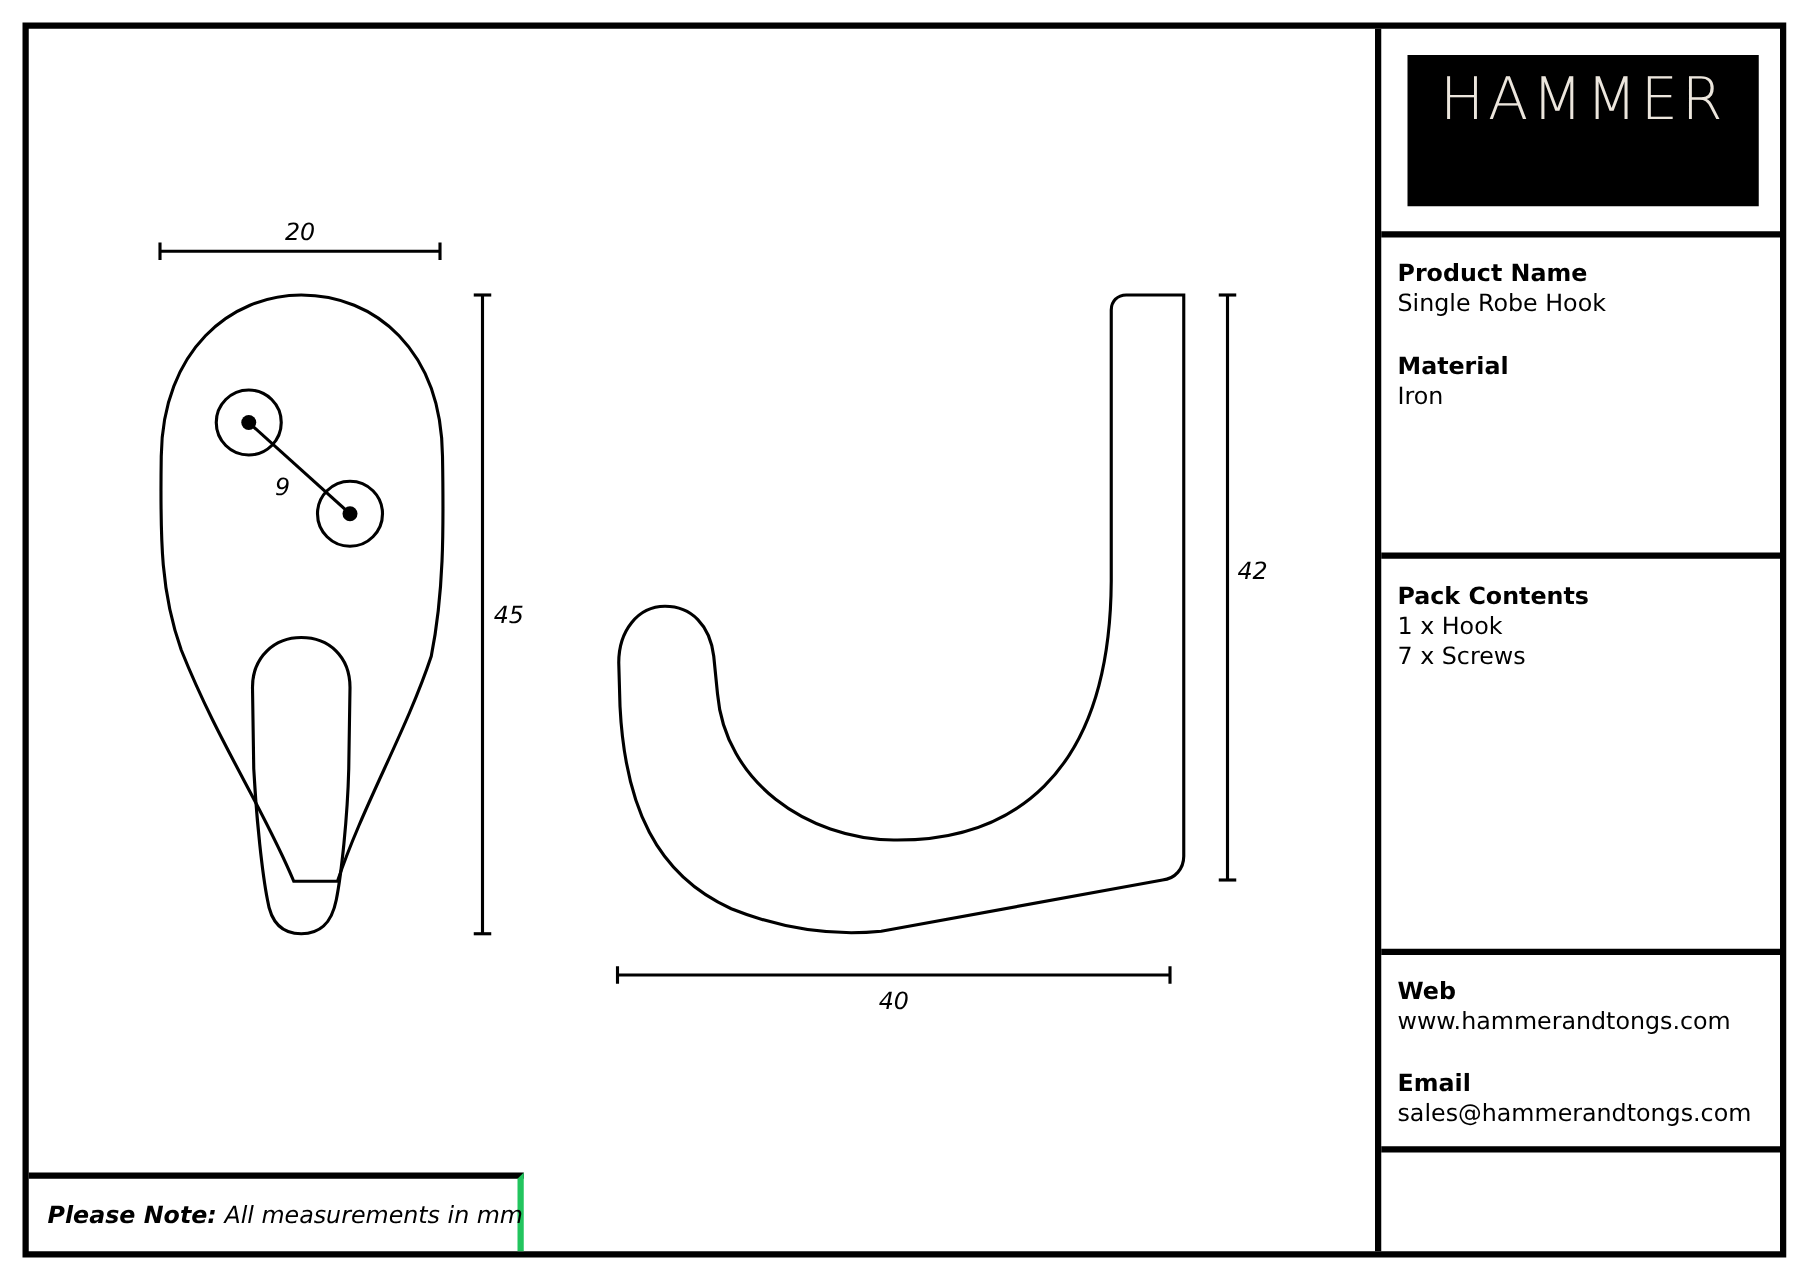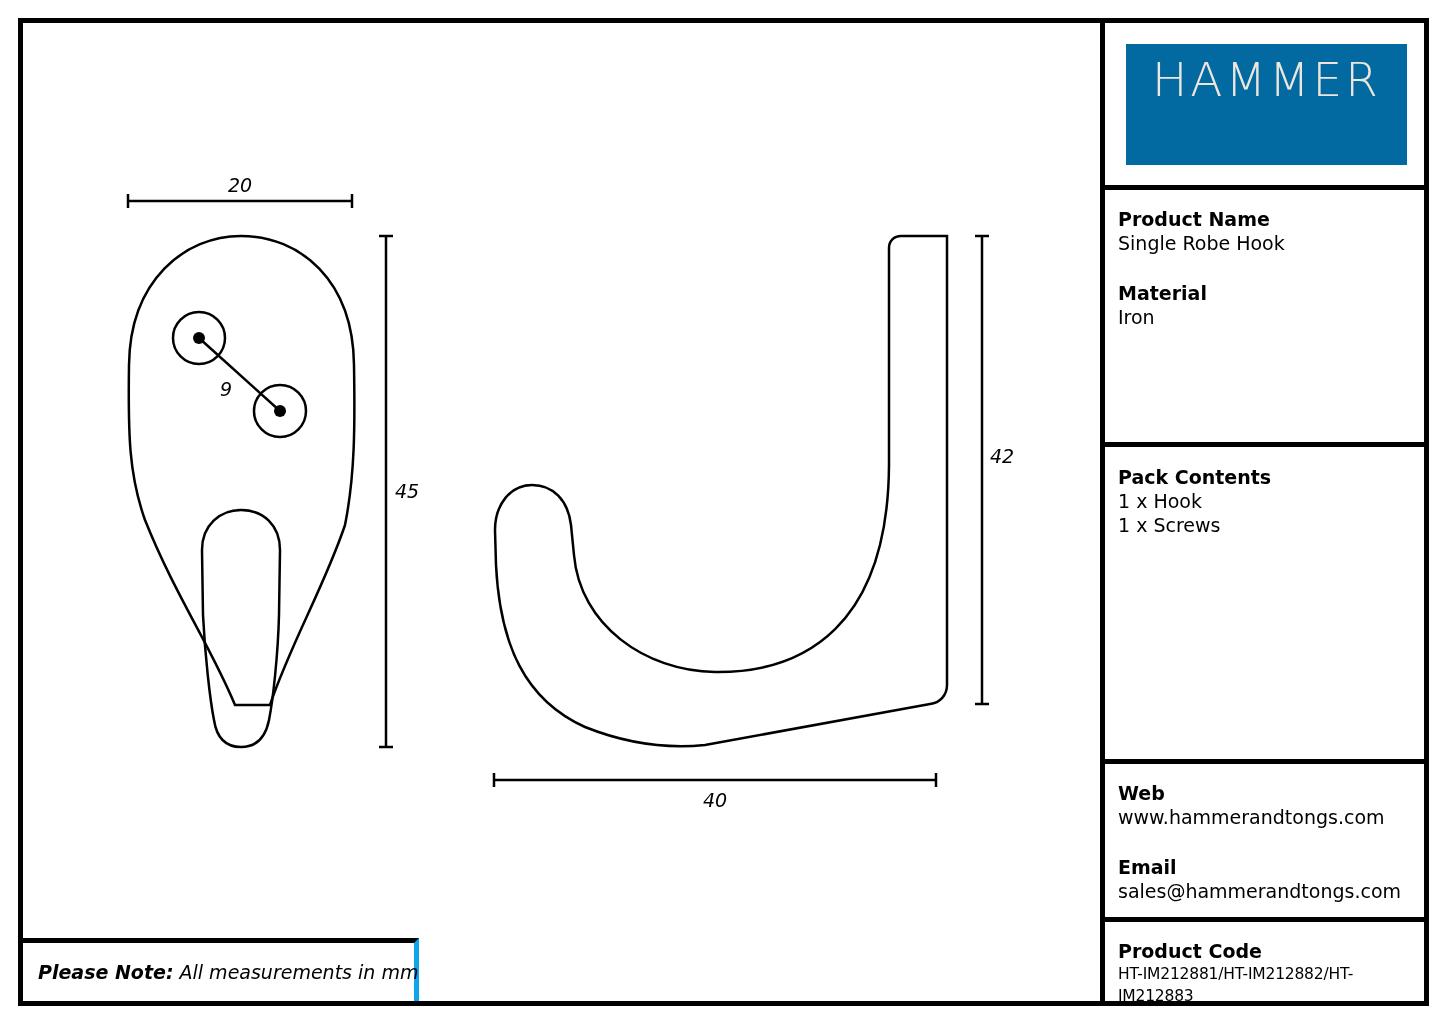--- a/index.html
+++ b/index.html
@@ -2,32 +2,32 @@
 <html><head>
 <meta charset="utf-8">
 <style>
   html, body { margin: 0; padding: 0; background: #ffffff; }
   body { width: 1445px; height: 1022px; position: relative; overflow: hidden; font-family: "DejaVu Sans", sans-serif; color: #000; }
   .frame { position: absolute; left: 18px; top: 18px; width: 1401px; height: 978px; border: 5px solid #000; box-sizing: content-box; }
   .drawing-area { position: absolute; left: 0; top: 0; width: 1077px; height: 978px; font-style: italic; }
   .vdivider { position: absolute; left: 1077px; top: 0; width: 5px; height: 978px; background: #000; }
   .panel { position: absolute; left: 1082px; width: 319px; }
   .hdiv { position: absolute; left: 1082px; width: 319px; height: 5px; background: #000; }
-  .logo-box { position: absolute; left: 21px; top: 21px; width: 281px; height: 121px; background: #0369a1; color: #ece6dd; }
+  .logo-box { position: absolute; left: 21px; top: 21px; width: 281px; height: 121px; background: #000000; color: #ece6dd; }
   .logo-line1 { position: absolute; left: 0; top: 10px; width: 281px; text-align: center; font-size: 47px; letter-spacing: 3px; font-family: "DejaVu Sans", sans-serif; font-weight: 300; line-height: 52px; }
   .logo-line2 { position: absolute; left: 0; top: 62px; width: 281px; text-align: center; font-size: 47px; letter-spacing: 3px; line-height: 52px; }
   .amp { font-family: "DejaVu Serif", serif; font-style: italic; }
   .keyhole { display: inline-block; width: 40px; height: 40px; border-radius: 50%; background: #ece6dd; position: relative; vertical-align: -4px; margin: 0 2px; }
   .keyhole::before { content: ""; position: absolute; left: 14px; top: 8px; width: 12px; height: 12px; border-radius: 50%; background: #323f48; }
   .keyhole::after { content: ""; position: absolute; left: 16px; top: 16px; width: 8px; height: 16px; background: #323f48; }
   .label { font-weight: bold; font-size: 19px; line-height: 24px; margin: 0; }
   .value { font-size: 19px; line-height: 24px; margin: 0; }
   .value-small { font-size: 15.5px; line-height: 22px; margin: 0; letter-spacing: -0.2px; }
   .field { position: absolute; left: 13px; }
-  .note { position: absolute; left: 0; top: 915px; width: 391px; height: 58px; border-top: 5px solid #000; border-right: 5px solid #0ea5e9; }
+  .note { position: absolute; left: 0; top: 915px; width: 391px; height: 58px; border-top: 5px solid #000; border-right: 5px solid #22c55e; }
   .note-text { position: absolute; left: 15px; top: 17px; font-size: 19px; line-height: 24px; white-space: nowrap; }
   .note-text b { font-weight: bold; }
   svg.drawing { position: absolute; left: 0; top: 0; }
   .dim { font-family: "DejaVu Sans", sans-serif; font-size: 19px; fill: #000; }
 </style>
 </head>
 <body>
 
 <div class="frame">
 
@@ -131,37 +131,31 @@
       <p class="label">Material</p>
       <p class="value">Iron</p>
     </div>
   </div>
   <div class="hdiv" style="top:419px;"></div>
 
   <div class="panel" style="top:424px; height:312px;">
     <div class="field" style="top:18px;">
       <p class="label">Pack Contents</p>
       <p class="value">1 x Hook</p>
-      <p class="value">1 x Screws</p>
+      <p class="value">7 x Screws</p>
     </div>
   </div>
   <div class="hdiv" style="top:736px;"></div>
 
   <div class="panel" style="top:741px; height:150px;">
     <div class="field" style="top:17px;">
       <p class="label">Web</p>
       <p class="value">www.hammerandtongs.com</p>
     </div>
     <div class="field" style="top:91px;">
       <p class="label">Email</p>
       <p class="value">sales@hammerandtongs.com</p>
     </div>
   </div>
   <div class="hdiv" style="top:894px;"></div>
 
-  <div class="panel" style="top:899px; height:79px;">
-    <div class="field" style="top:17px;">
-      <p class="label">Product Code</p>
-      <p class="value-small">HT-IM212881/HT-IM212882/HT-IM212883</p>
-    </div>
-  </div>
 
 </div>
 
 </body></html>

